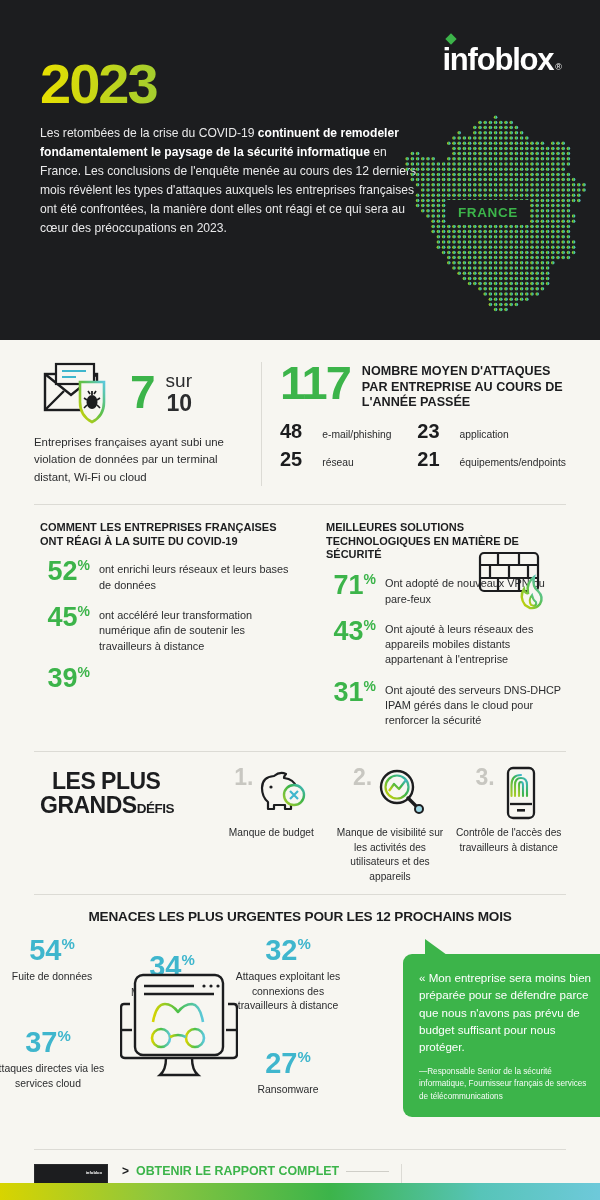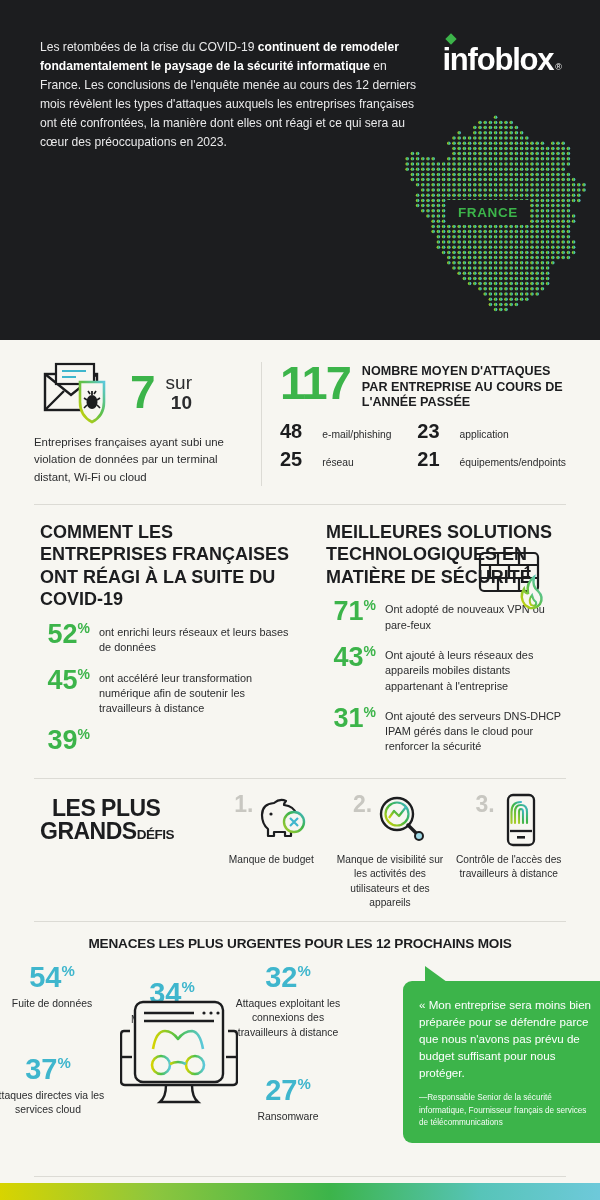--- a/index.html
+++ b/index.html
@@ -63,37 +63,37 @@
   .band { padding: 0 34px; }
   .divider { height: 1px; background: #dcdbd5; margin: 0 34px; }
 
   
   .stats1 { display: flex; padding: 22px 0 18px 0; }
   .s1-left { width: 228px; padding-right: 18px; border-right: 1px solid #dcdbd5; }
   .s1-head { display: flex; align-items: center; gap: 10px; padding-left: 8px;}
   .big7 { font-size: 46px; font-weight: bold; color: #3cb44a; line-height: 0.9; }
   .sur-wrap { font-size: 19px; color: #2b2c2e; line-height: 1.05; }
   .sur-wrap .sur { font-weight: normal; }
-  .sur-wrap .ten { font-weight: bold; font-size: 19px; display:block; text-align:right;}
+  .sur-wrap .ten { font-weight: bold; font-size: 23px; display:block; text-align:right;}
   .s1-desc { font-size: 11.4px; color: #2b2c2e; line-height: 1.52; margin-top: 10px; }
 
   .s1-right { flex: 1; padding-left: 18px; }
   .s1r-head { display: flex; align-items: flex-start; gap: 12px; }
   .big117 { font-size: 47px; font-weight: bold; color: #3cb44a; line-height: 0.88; letter-spacing: -2px;}
   .s1r-title { font-size: 12.6px; font-weight: bold; color: #1c1d1f; line-height: 1.24; text-transform: uppercase; padding-top: 2px;}
   .attack-grid { display: grid; grid-template-columns: 1fr 1fr; gap: 5px 6px; margin-top: 9px; }
   .attack-item { display: flex; align-items: baseline; gap: 20px; }
   .attack-num { font-size: 20px; font-weight: bold; color: #1c1d1f; }
   .attack-lbl { font-size: 10.3px; color: #2b2c2e; }
 
   
   .cols2 { display: flex; padding: 16px 0 12px 0; }
   .col-l { width: 272px; padding-right: 12px; }
   .col-r { flex: 1; padding-left: 14px; position: relative; }
-  .sec-title { font-size: 18px; font-weight: bold; color: #1c1d1f; line-height: 1.25; text-transform: uppercase; padding-left: 6px;}
+  .sec-title { font-size: 11px; font-weight: bold; color: #1c1d1f; line-height: 1.25; text-transform: uppercase; padding-left: 6px;}
   .pct-list { margin-top: 10px; }
   .pct-row { display: flex; align-items: flex-start; gap: 9px; margin-bottom: 11px; }
   .pct-num { font-size: 27px; font-weight: bold; color: #3cb44a; line-height: 1; min-width: 56px; text-align: right;}
   .pct-num sup { font-size: 14px; font-weight: bold; }
   .pct-txt { font-size: 10.9px; color: #2b2c2e; line-height: 1.4; padding-top: 4px; }
   .wall-icon { position: absolute; right: 6px; top: 28px; }
 
   
   .chal { display: flex; padding: 14px 0 10px 0; align-items: flex-start; }
   .chal-title { width: 180px; padding-top: 4px; padding-left: 6px;}
@@ -158,20 +158,21 @@
 <div class="page">
 
   <div class="header">
 
     <div class="logo">
       <div class="logo-text">infoblox</div>
       <div class="logo-diamond"></div>
       <div class="logo-reg">®</div>
     </div>
 
+    <div class="year">2023</div>
     <div class="intro" id="intro-para"><span>Les retombées de la crise du COVID-19 </span><b>continuent de remodeler fondamentalement le paysage de la sécurité informatique</b><span> en France. Les conclusions de l'enquête menée au cours des 12 derniers mois révèlent les types d'attaques auxquels les entreprises françaises ont été confrontées, la manière dont elles ont réagi et ce qui sera au cœur des préoccupations en 2023.</span></div>
 
     <div class="map-wrap">
       <svg width="190" height="220" viewBox="0 0 190 220">
         <defs>
           <linearGradient id="mapGrad" x1="0" y1="0" x2="1" y2="0">
             <stop offset="0%" stop-color="#d8d400"></stop>
             <stop offset="22%" stop-color="#8cc63e"></stop>
             <stop offset="48%" stop-color="#3cb44a"></stop>
             <stop offset="75%" stop-color="#4fc0b4"></stop>

